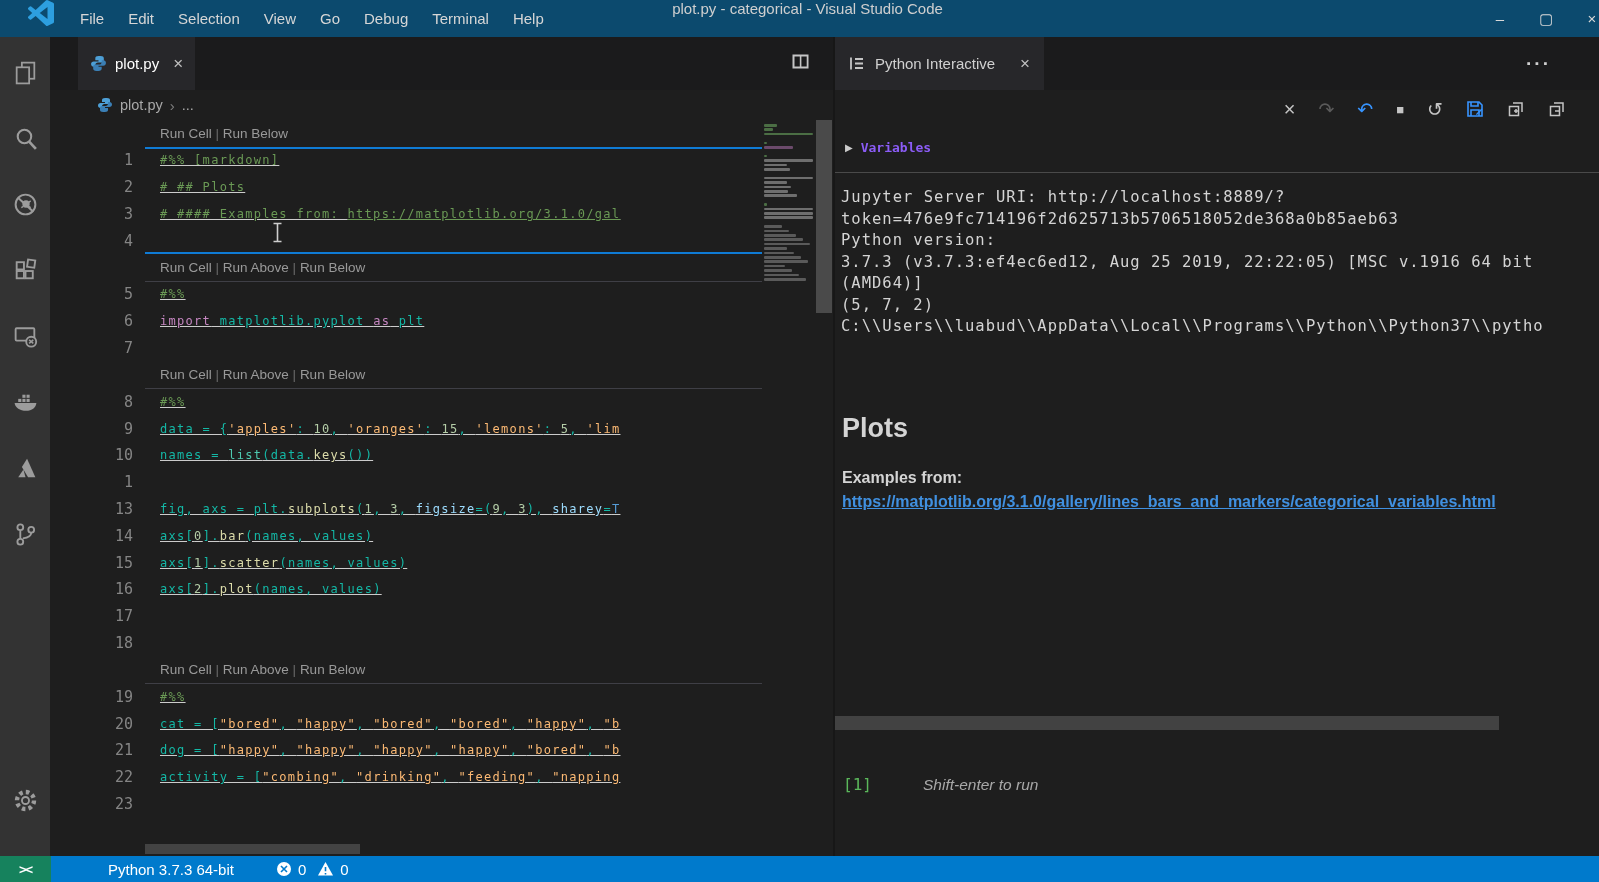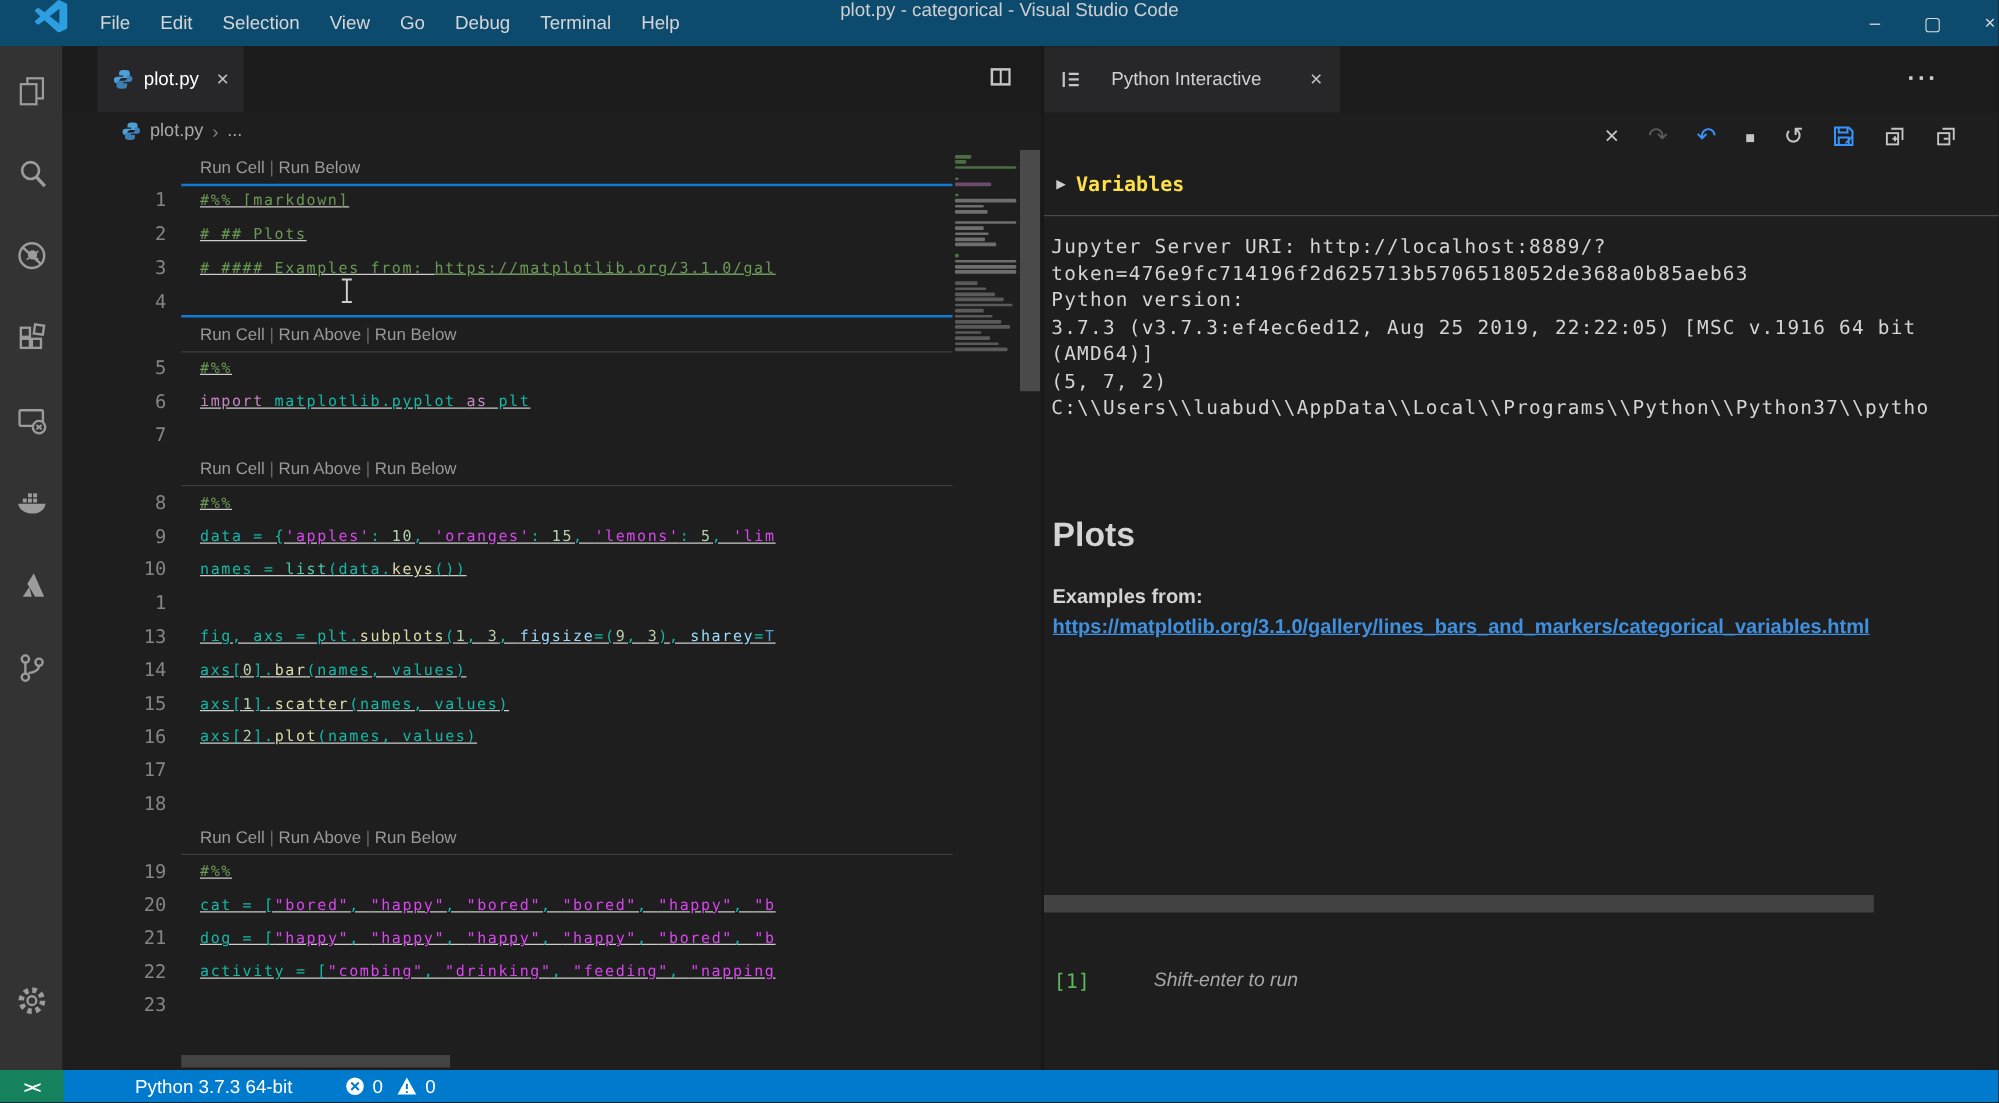--- a/index.html
+++ b/index.html
@@ -31,43 +31,43 @@
   .bc-sep{margin:0 7px;color:#7e7e7e;font-size:15px;}
   
   .codearea{position:absolute;left:0;top:83px;right:0;bottom:0;overflow:hidden;}
   .crow{position:relative;display:flex;height:26.83px;align-items:center;}
   .gutter{flex:none;width:95px;text-align:right;padding-right:12px;box-sizing:border-box;
           font-family:"DejaVu Sans Mono",monospace;font-size:15px;color:#858585;}
   .lcontent{font-family:"DejaVu Sans Mono",monospace;font-size:12px;letter-spacing:1.3px;white-space:pre;padding-left:15px;text-decoration:underline;}
   .lenscontent{font-family:"Liberation Sans",sans-serif;font-size:13.5px;color:#999999;padding-left:15px;white-space:pre;}
   .lenssep{color:#6b6b6b;}
   .t-cm{color:#6a9955}.t-cmlink{color:#6a9955;text-decoration:underline}
-  .t-kw{color:#c586c0}.t-str{color:#d946ef}.t-num{color:#b5cea8}.t-fn{color:#dcdcaa}
+  .t-kw{color:#c586c0}.t-str{color:#fdba74}.t-num{color:#b5cea8}.t-fn{color:#dcdcaa}
   .t-typ{color:#4ec9b0}.t-param{color:#9cdcfe}.t-const{color:#569cd6}.t-pl{color:#14b8a6}
   .blue-top::before{content:"";position:absolute;left:95px;right:71px;top:0;border-top:2px solid #0f7bd5;}
   .blue-bottom::after{content:"";position:absolute;left:95px;right:71px;bottom:0;border-bottom:2px solid #0f7bd5;}
   .rule-gray::before{content:"";position:absolute;left:95px;right:71px;top:0;border-top:1px solid #3f3f46;}
   .minimap{position:absolute;left:712px;top:0;width:53px;height:100%;background:#1e1e1e;}
   .mmbar{position:absolute;left:2px;height:2.5px;border-radius:1px;}
   .vscroll{position:absolute;left:765px;top:0;width:18px;height:100%;background:#1e1e1e;}
   .vscroll .slider{position:absolute;left:1px;top:-8px;width:16px;height:201px;background:#4a4a4a;}
   .hslider{position:absolute;left:95px;bottom:2px;width:215px;height:10px;background:#434343;}
   .ibeam{position:absolute;left:222px;top:102px;}
   
   .panel{position:absolute;left:833px;top:37px;width:766px;height:819px;background:#1e1e1e;overflow:hidden;border-left:2px solid #171717;box-sizing:border-box;}
   .panel .tabbar{background:#1b1b1c;}
-  .ptab{height:53px;background:#27272a;display:flex;align-items:center;padding:0 14px;gap:25px;}
+  .ptab{height:53px;background:#27272a;display:flex;align-items:center;padding:0 14px;gap:11px;}
   .ptab-label{font-size:15px;color:#d0d0d0;}
   .panel-more{position:absolute;right:48px;top:0;height:53px;display:flex;align-items:center;}
   .ptoolbar{position:absolute;left:0;top:53px;right:0;height:38px;display:flex;align-items:center;justify-content:flex-end;gap:23px;padding-right:33px;}
   .tool{font-size:17px;color:#c5c5c5;line-height:1;display:flex;align-items:center;}
   .tool.disabled{color:#5a5a5a}.tool.blue{color:#3794ff}
   .variables-row{position:absolute;left:10px;top:96px;height:30px;line-height:30px;display:flex;align-items:center;gap:8px;}
   .tri{font-size:10px;color:#cccccc;}
-  .variables-label{font-family:"DejaVu Sans Mono",monospace;font-size:16px;font-weight:bold;color:#fde047;}
+  .variables-label{font-family:"DejaVu Sans Mono",monospace;font-size:13px;font-weight:bold;color:#8b5cf6;}
   .panel-rule{position:absolute;left:0;right:0;top:135px;border-top:1px solid #4a4a4a;}
   .output{position:absolute;left:6px;top:150px;right:0;font-family:"DejaVu Sans Mono",monospace;font-size:15.5px;letter-spacing:1px;color:#d4d4d4;line-height:21.5px;white-space:pre;overflow:hidden;}
   .plots-h{position:absolute;left:7px;top:376px;font-size:27px;font-weight:bold;color:#d4d4d4;margin:0;}
   .examples{position:absolute;left:7px;top:432px;font-size:16px;font-weight:bold;color:#d4d4d4;}
   .mlink{position:absolute;left:7px;top:456px;right:0;font-size:16px;font-weight:bold;color:#4090e0;text-decoration:underline;white-space:nowrap;overflow:hidden;}
   .divbar{position:absolute;left:0;top:679px;width:664px;height:14px;background:#424242;}
   .prompt-cell{position:absolute;left:8px;top:738px;font-family:"DejaVu Sans Mono",monospace;font-size:16px;color:#5bb85b;}
   .prompt-hint{position:absolute;left:88px;top:739px;font-size:15.5px;font-style:italic;color:#a8a8a8;}
   
   .statusbar{position:absolute;left:0;top:856px;width:1599px;height:26px;background:#007acc;display:flex;align-items:center;font-size:15px;color:#fff;}

